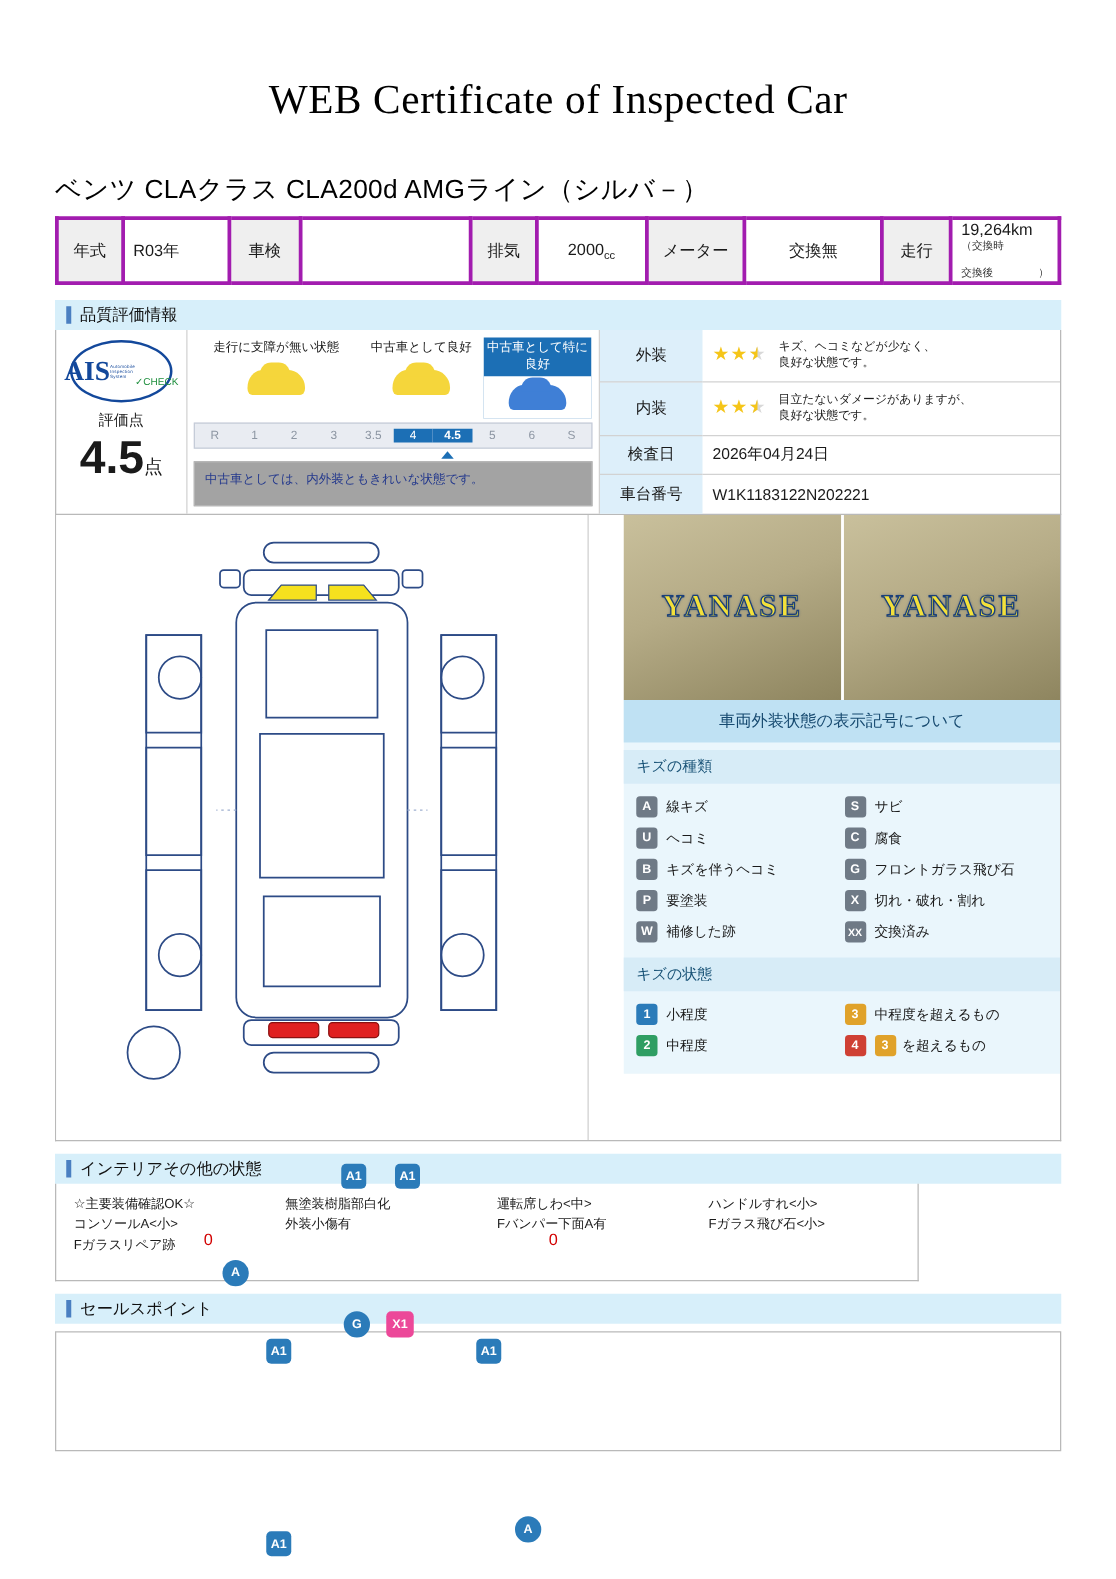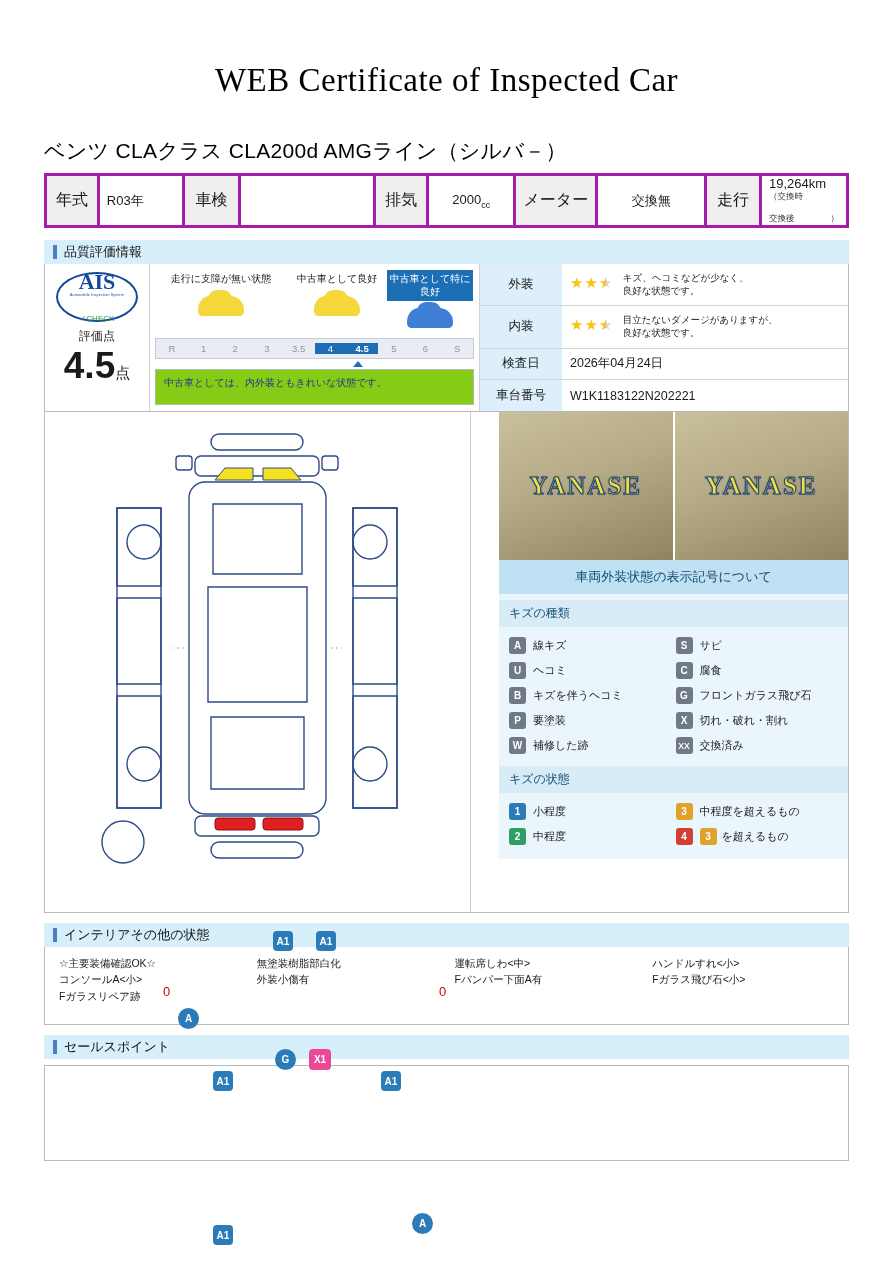--- a/index.html
+++ b/index.html
@@ -14,40 +14,40 @@
     font-size:33px;text-align:center;margin-top:62px;letter-spacing:.5px;color:#000;
   }
   .car-name{
     font-size:21px;margin-top:38px;margin-bottom:8px;color:#000;letter-spacing:.3px;
   }
 
   
   table{border-collapse:collapse;}
   .spec{width:805px;font-size:13px;}
   .spec td{border:3px solid #a21caf;height:34px;padding:0 7px;vertical-align:middle;}
-  .spec td.lab{background:#efefef;text-align:center;font-size:16px;white-space:nowrap;}
+  .spec td.lab{background:#efefef;text-align:center;font-size:13px;white-space:nowrap;}
   .spec td.val{background:#fff;}
   .cc{font-size:9px;vertical-align:sub;}
   .mileage-sub{font-size:8.5px;color:#333;}
   .mileage-main{font-size:13px;}
 
   
   .sec-head{
     width:805px;box-sizing:border-box;background:#d7effa;
     height:24px;display:flex;align-items:center;margin-top:12px;
     font-size:13px;color:#111;
   }
   .sec-bar{width:4px;height:14px;background:#4a7fc1;margin:0 7px 0 9px;}
 
   
   .quality{display:flex;width:805px;border:1px solid #b9b9b9;border-top:none;box-sizing:border-box;}
   .q-left{width:105px;border-right:1px solid #d2d2d2;display:flex;flex-direction:column;
           align-items:center;padding-top:8px;box-sizing:border-box;}
   .ais-badge{width:78px;height:46px;border-radius:50%/50%;background:#fff;border:2px solid #13489b;
-    display:flex;flex-direction:column;align-items:center;justify-content:center;position:relative;}
+    display:flex;flex-direction:row;align-items:center;justify-content:center;position:relative;}
   .ais-badge .ais{font-family:"Liberation Serif",serif;font-weight:bold;font-size:22px;color:#13489b;line-height:1;}
   .ais-badge .aissub{font-size:3.6px;color:#13489b;letter-spacing:.2px;}
   .ais-badge .check{font-size:8px;color:#1f8f3e;font-weight:normal;margin-top:17px;}
   .q-score-lab{font-size:12px;margin-top:6px;}
   .q-score{font-size:37px;font-weight:bold;line-height:1;margin-top:2px;}
   .q-score span{font-size:15px;font-weight:normal;}
   .q-mid{width:330px;border-right:1px solid #d2d2d2;box-sizing:border-box;padding:6px 5px 6px 5px;}
   .grade-row{display:flex;font-size:10px;text-align:center;}
   .grade-col{box-sizing:border-box;}
   .g1{width:132px;}
@@ -58,21 +58,21 @@
   .carshape{width:46px;height:20px;background:#f5d63b;border-radius:12px 14px 4px 4px / 14px 14px 5px 5px;position:relative;}
   .carshape:after{content:"";position:absolute;left:10px;top:-6px;width:24px;height:11px;background:#f5d63b;border-radius:9px 9px 0 0;}
   .carshape.blue{background:#3f7fd6;}
   .carshape.blue:after{background:#3f7fd6;}
   .scale{display:flex;align-items:center;background:#e9ecf2;border:1px solid #c5ccd8;height:19px;margin-top:3px;}
   .sc{flex:1;text-align:center;font-size:9.5px;color:#8d96a3;position:relative;}
   .sc.on{background:#1c6fb5;color:#fff;}
   .sc.sel{background:#1c6fb5;color:#fff;font-weight:bold;}
   .arrow-up{width:0;height:0;border-left:5px solid transparent;border-right:5px solid transparent;
             border-bottom:6px solid #1c6fb5;margin:2px auto 0 auto;}
-  .comment{border:1px solid #b5b5b5;background:#84cc16;margin-top:2px;height:36px;
+  .comment{border:1px solid #b5b5b5;background:#a3a3a3;margin-top:2px;height:36px;
            font-size:10px;color:#24398d;padding:6px 8px;box-sizing:border-box;}
   .q-right{flex:1;}
   .q-right table{width:100%;height:100%;padding-left:12px;}
   .q-right td{border-bottom:1px solid #d2d2d2;font-size:12.5px;padding:4px 8px;}
   .q-right tr:last-child td{border-bottom:none;}
   .q-right td.k{width:66px;background:#ddeffa;text-align:center;}
   .stars{color:#f5c518;font-size:15px;letter-spacing:1px;}
   .half{position:relative;display:inline-block;color:#d8d8d8;}
   .half>span{position:absolute;left:0;top:0;width:50%;overflow:hidden;color:#f5c518;}
   .note{font-size:9.5px;line-height:1.35;display:inline-block;vertical-align:middle;margin-left:6px;}
@@ -96,21 +96,21 @@
   .chip{width:17px;height:17px;border-radius:3px;background:#6f7a86;color:#fff;font-size:10px;
         display:flex;align-items:center;justify-content:center;margin-right:7px;flex:none;font-weight:bold;}
   .chip.xx{font-size:8.5px;}
   .chip.n1{background:#2b7bb9;}
   .chip.n2{background:#2f9e63;}
   .chip.n3{background:#e0a22a;}
   .chip.n4{background:#cf4034;}
   .inline-chip{display:inline-flex;}
 
   
-  .interior{width:805px;border:1px solid #b9b9b9;border-top:none;box-sizing:border-box;
+  .interior{width:691px;border:1px solid #b9b9b9;border-top:none;box-sizing:border-box;
             height:78px;display:flex;font-size:10.5px;padding:8px 6px;}
   .int-col{flex:1;line-height:1.55;padding-left:8px;}
   .sales{width:805px;height:96px;border:1px solid #b9b9b9;box-sizing:border-box;margin-top:6px;background:#fff;}
   .sec-head.nomargin{margin-top:10px;}
 </style>
 </head>
 <body>
 
 <div class="page">
 

